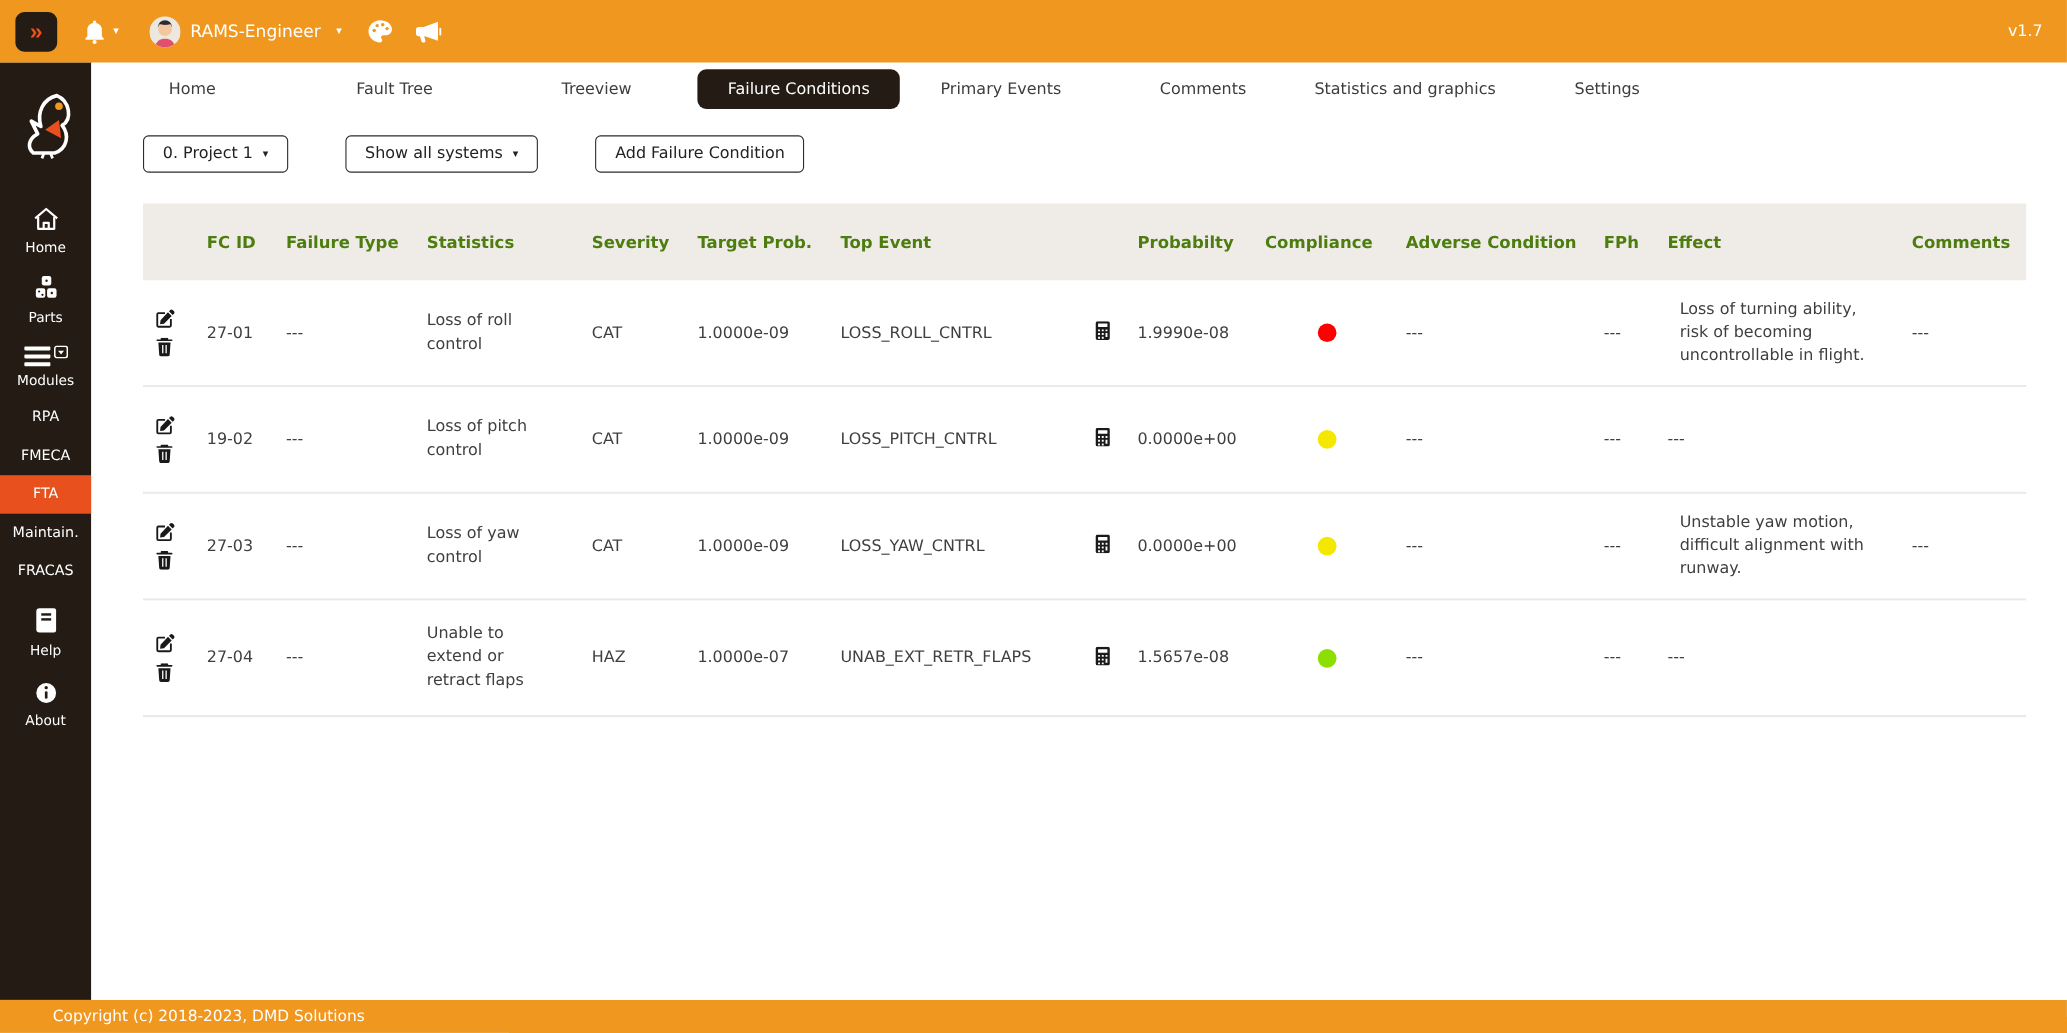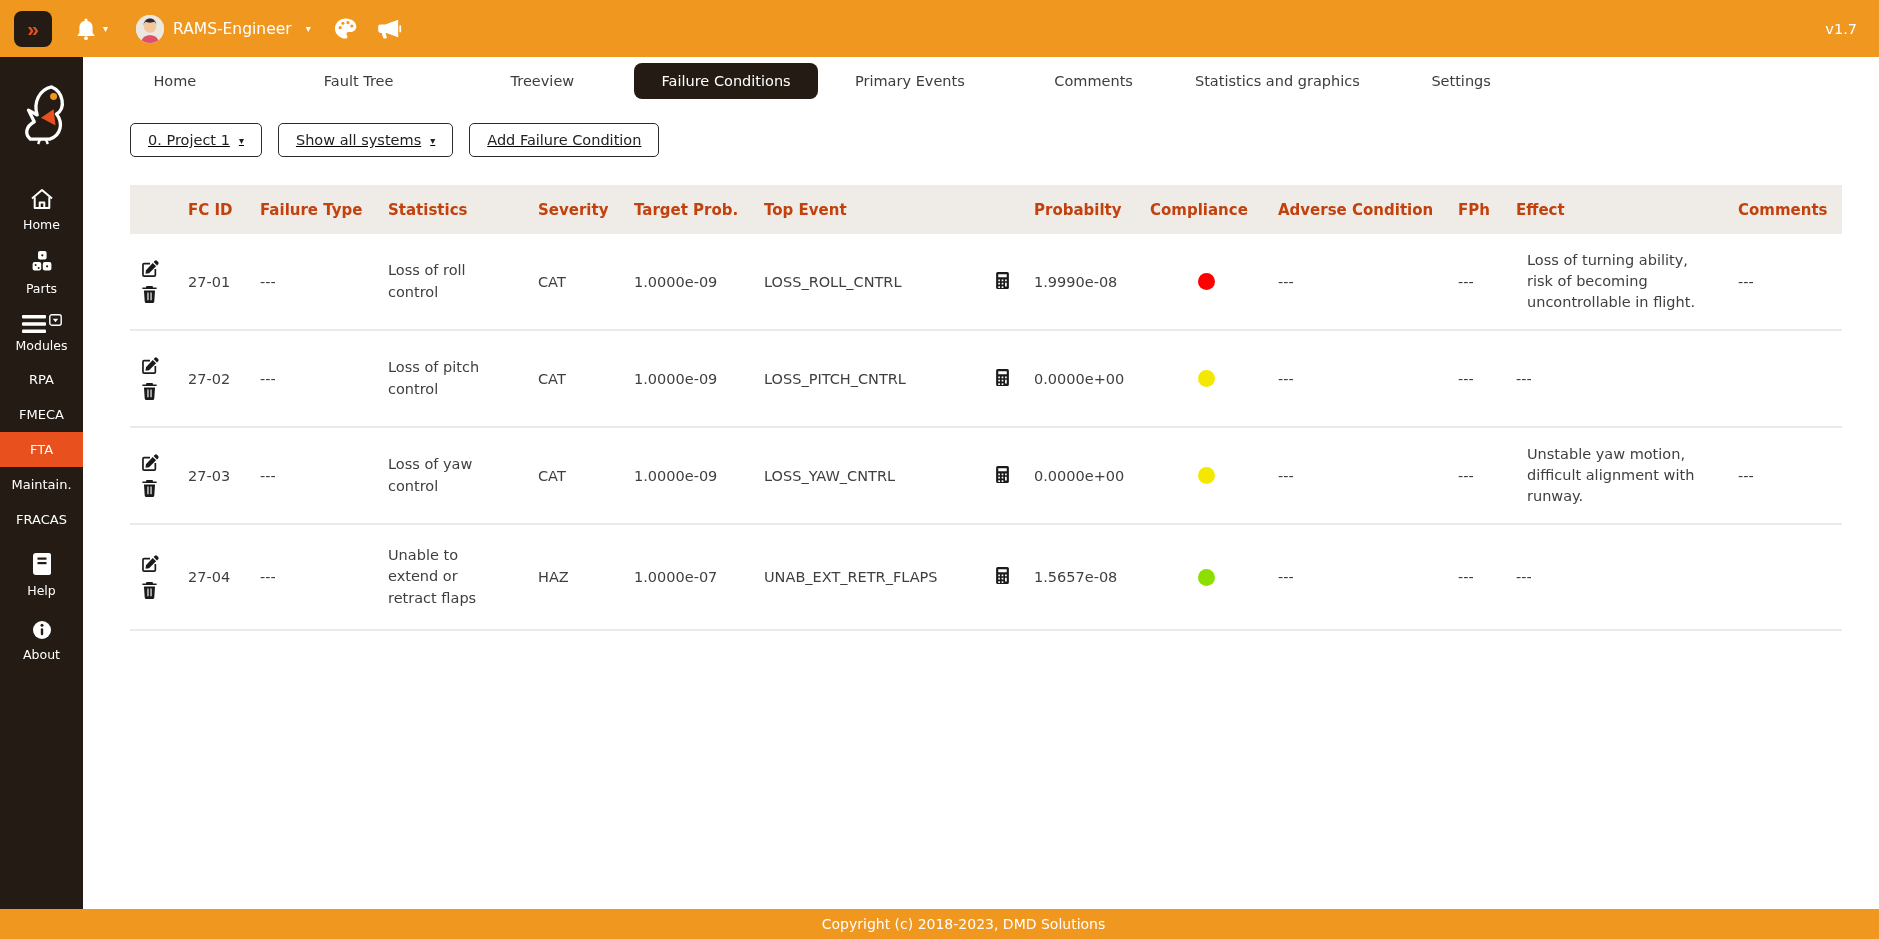--- a/index.html
+++ b/index.html
@@ -34,45 +34,45 @@
   .tabs { display:flex; width:1470px; margin-top:6px; }
   .tab { flex:1; text-align:center; padding:10px 6px; font-size:14.5px; color:#3d3d3d;
     cursor:pointer; border-radius:8px; }
   .tab.active { background:#241C14; color:#fff; }
 
   .page-title { margin:16px 0 0 47px; font-size:28px; color:#1b1b1b; }
   .page-title .accent { color:#E8511D; font-weight:800; }
   .page-title .sep { font-weight:400; margin:0 6px 0 10px; }
   .page-title .sub { font-weight:400; }
 
-  .toolbar { margin:24px 0 0 47px; display:flex; gap:16px;text-decoration:underline; }
+  .toolbar { margin:24px 0 0 47px; display:flex; gap:52px; }
   .btn { background:#fff; border:1.5px solid #2b2b2b; border-radius:5px; padding:8px 17px;
     font-size:14.5px; color:#222; font-family:inherit; cursor:pointer; display:flex;
     align-items:center; gap:9px; }
   .btn .caret-dark { font-size:10px; color:#222; }
 
   .fc-table { margin:28px 0 0 47px; width:1712px; }
   .thead, .tr { display:grid;
     grid-template-columns:58px 72px 128px 150px 96px 130px 230px 40px 116px 128px 180px 58px 222px 104px;
     align-items:center; }
-  .thead { background:#EFECE8; height:49px; font-weight:700; font-size:15px; color:#c2410c; }
+  .thead { background:#EFECE8; height:70px; font-weight:700; font-size:15px; color:#4d7c0f; }
   .thead > div { padding-right:10px; }
   .tr { min-height:97px; border-bottom:2px solid #ECEAE7; font-size:14.5px; color:#3f3f3f;
     background:#fff; padding:12px 0; }
   .tr > div { padding-right:10px; }
   .cell-desc { padding-right:46px !important; line-height:1.45; }
   .cell-effect { padding-right:38px !important; line-height:1.45;margin-left:11px; }
   .actions { display:flex; flex-direction:column; gap:8px; padding-left:11px; }
   .icon-btn { background:none; border:none; padding:0; cursor:pointer; width:18px; height:18px; }
   .icon-btn svg { display:block; }
   .dot { width:17px; height:17px; border-radius:50%; display:block; margin-left:48px; }
   .calc-btn { background:none; border:none; padding:0; cursor:pointer; }
 
   .footer { height:30px; background:#F0971F; color:#fff; display:flex; align-items:center;
-    justify-content:center; font-size:14px;padding-left:48px; }
+    justify-content:flex-start; font-size:14px;padding-left:48px; }
 </style>
 </head>
 <body>
 
 <div class="topbar">
   <button class="collapse-btn">»</button>
 
   <div class="bell-group">
     <span class="tb-icon">
       <svg width="24" height="24" viewBox="0 0 24 24" fill="#fff">
@@ -304,21 +304,21 @@
                 <path d="M1 4.2A1.7 1.7 0 0 1 2.7 2.5H8v1.5H2.7a.2.2 0 0 0-.2.2v9.1c0 .1.1.2.2.2h9.1a.2.2 0 0 0 .2-.2V8H13.5v5.3A1.7 1.7 0 0 1 11.8 15H2.7A1.7 1.7 0 0 1 1 13.3V4.2z"></path>
               </svg>
           </button>
           <button class="icon-btn">
             <svg viewBox="0 0 16 16" width="17" height="17" fill="#1a1a1a">
                 <path d="M5.5 0a.7.7 0 0 0-.7.7V1.5H1.8a.7.7 0 1 0 0 1.4h12.4a.7.7 0 1 0 0-1.4h-3V.7a.7.7 0 0 0-.7-.7H5.5z"></path>
                 <path d="M2.8 4.2h10.4l-.7 10.3A1.6 1.6 0 0 1 10.9 16H5.1a1.6 1.6 0 0 1-1.6-1.5L2.8 4.2zM6 6.2v7.2h1.1V6.2H6zm2.9 0v7.2H10V6.2H8.9z"></path>
               </svg>
           </button>
         </div>
-        <div>27-02</div>
+        <div>19-02</div>
         <div>---</div>
         <div class="cell-desc">Loss of pitch control</div>
         <div>CAT</div>
         <div>1.0000e-09</div>
         <div>LOSS_PITCH_CNTRL</div>
         <div><button class="calc-btn">
           <svg viewBox="0 0 16 16" width="17" height="17" fill="#1a1a1a">
                 <path d="M3.5 0A1.5 1.5 0 0 0 2 1.5v13A1.5 1.5 0 0 0 3.5 16h9a1.5 1.5 0 0 0 1.5-1.5v-13A1.5 1.5 0 0 0 12.5 0h-9zM4 2h8v3H4V2zm0 5h1.6v1.6H4V7zm3.2 0h1.6v1.6H7.2V7zm3.2 0H12v1.6h-1.6V7zM4 10.2h1.6v1.6H4v-1.6zm3.2 0h1.6v1.6H7.2v-1.6zm3.2 0H12v3.4h-1.6v-3.4zM4 13.4h1.6V15H4v-1.6zm3.2 0h1.6V15H7.2v-1.6z"></path>
               </svg>
         </button></div>

